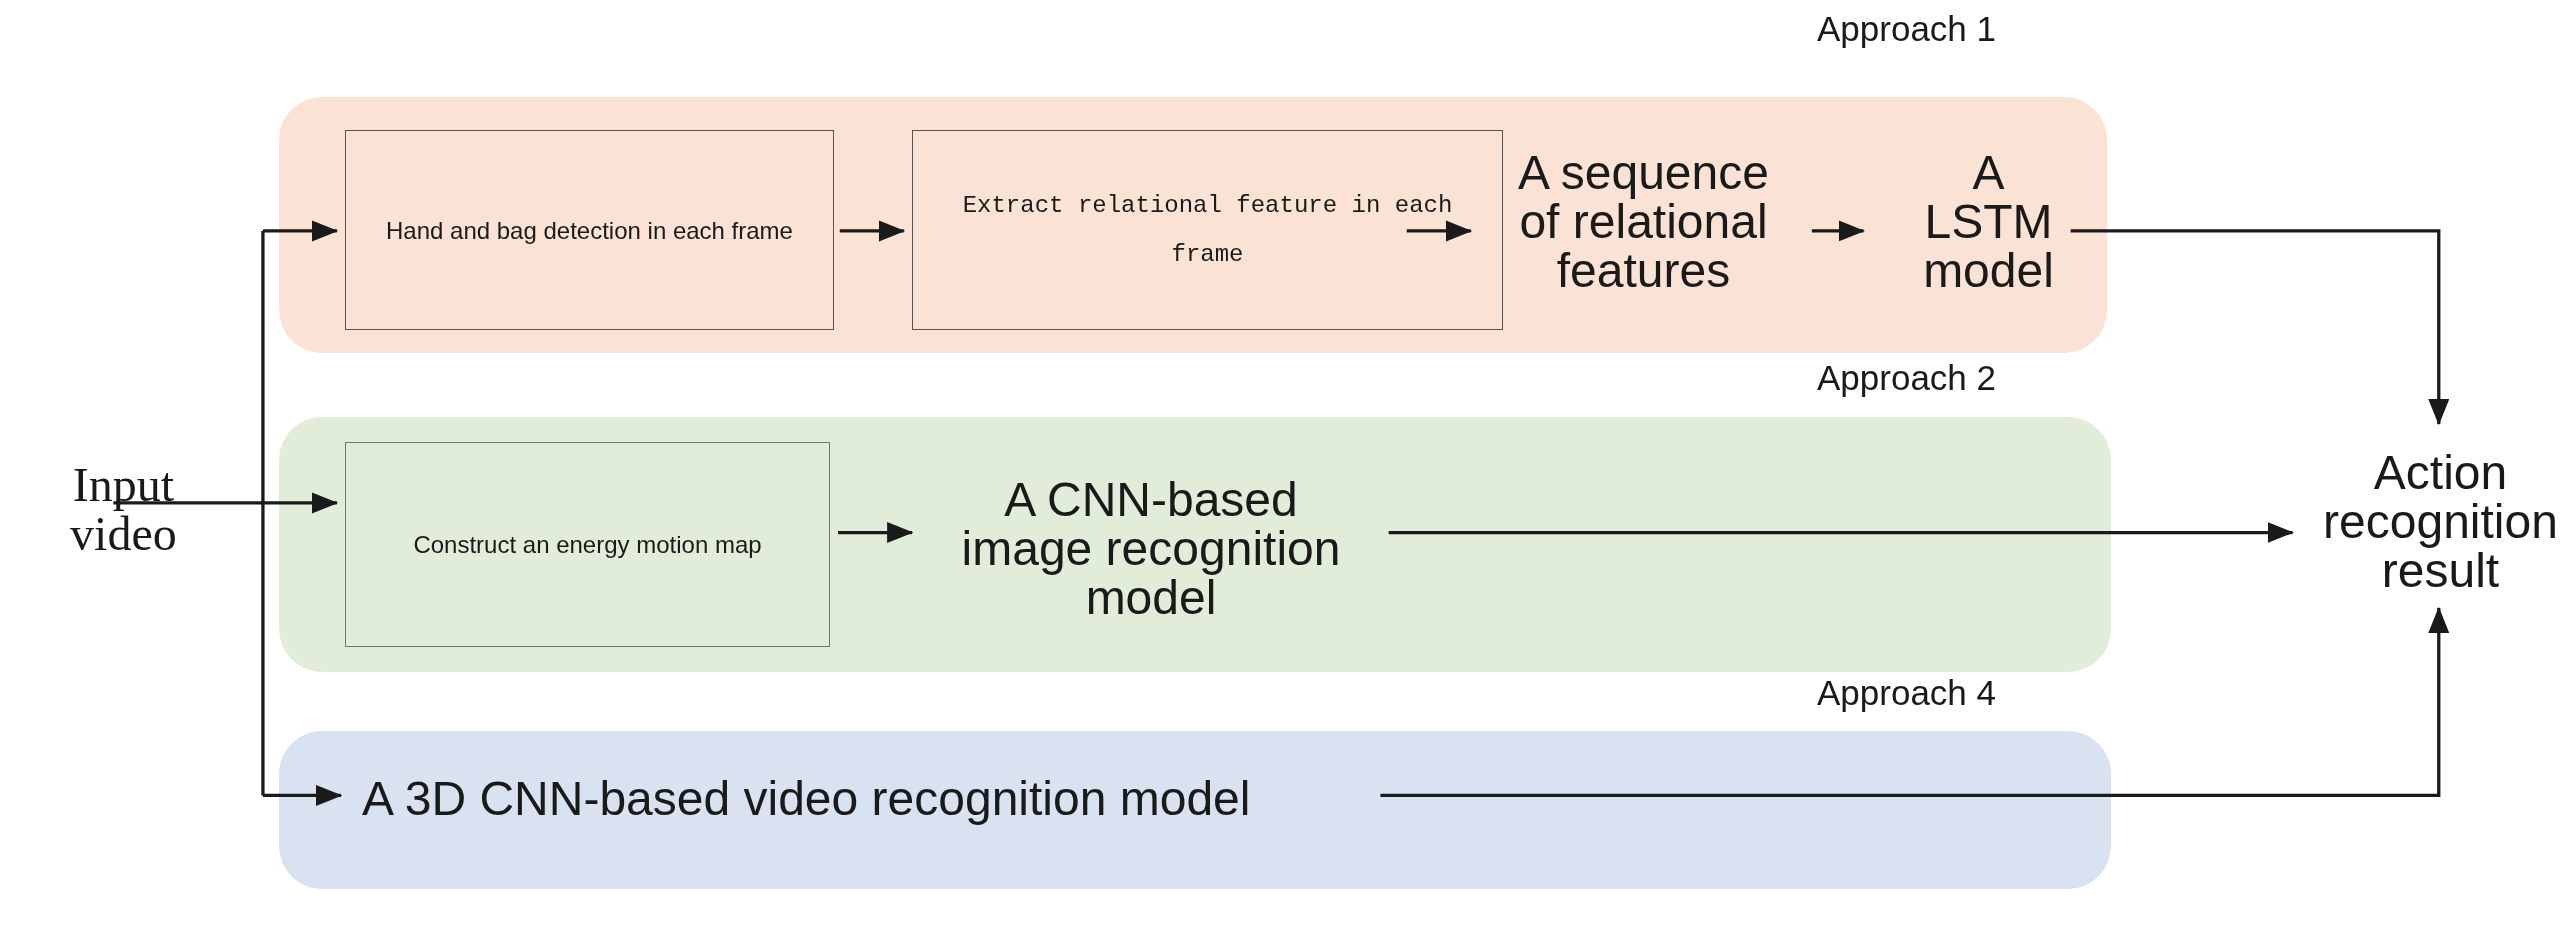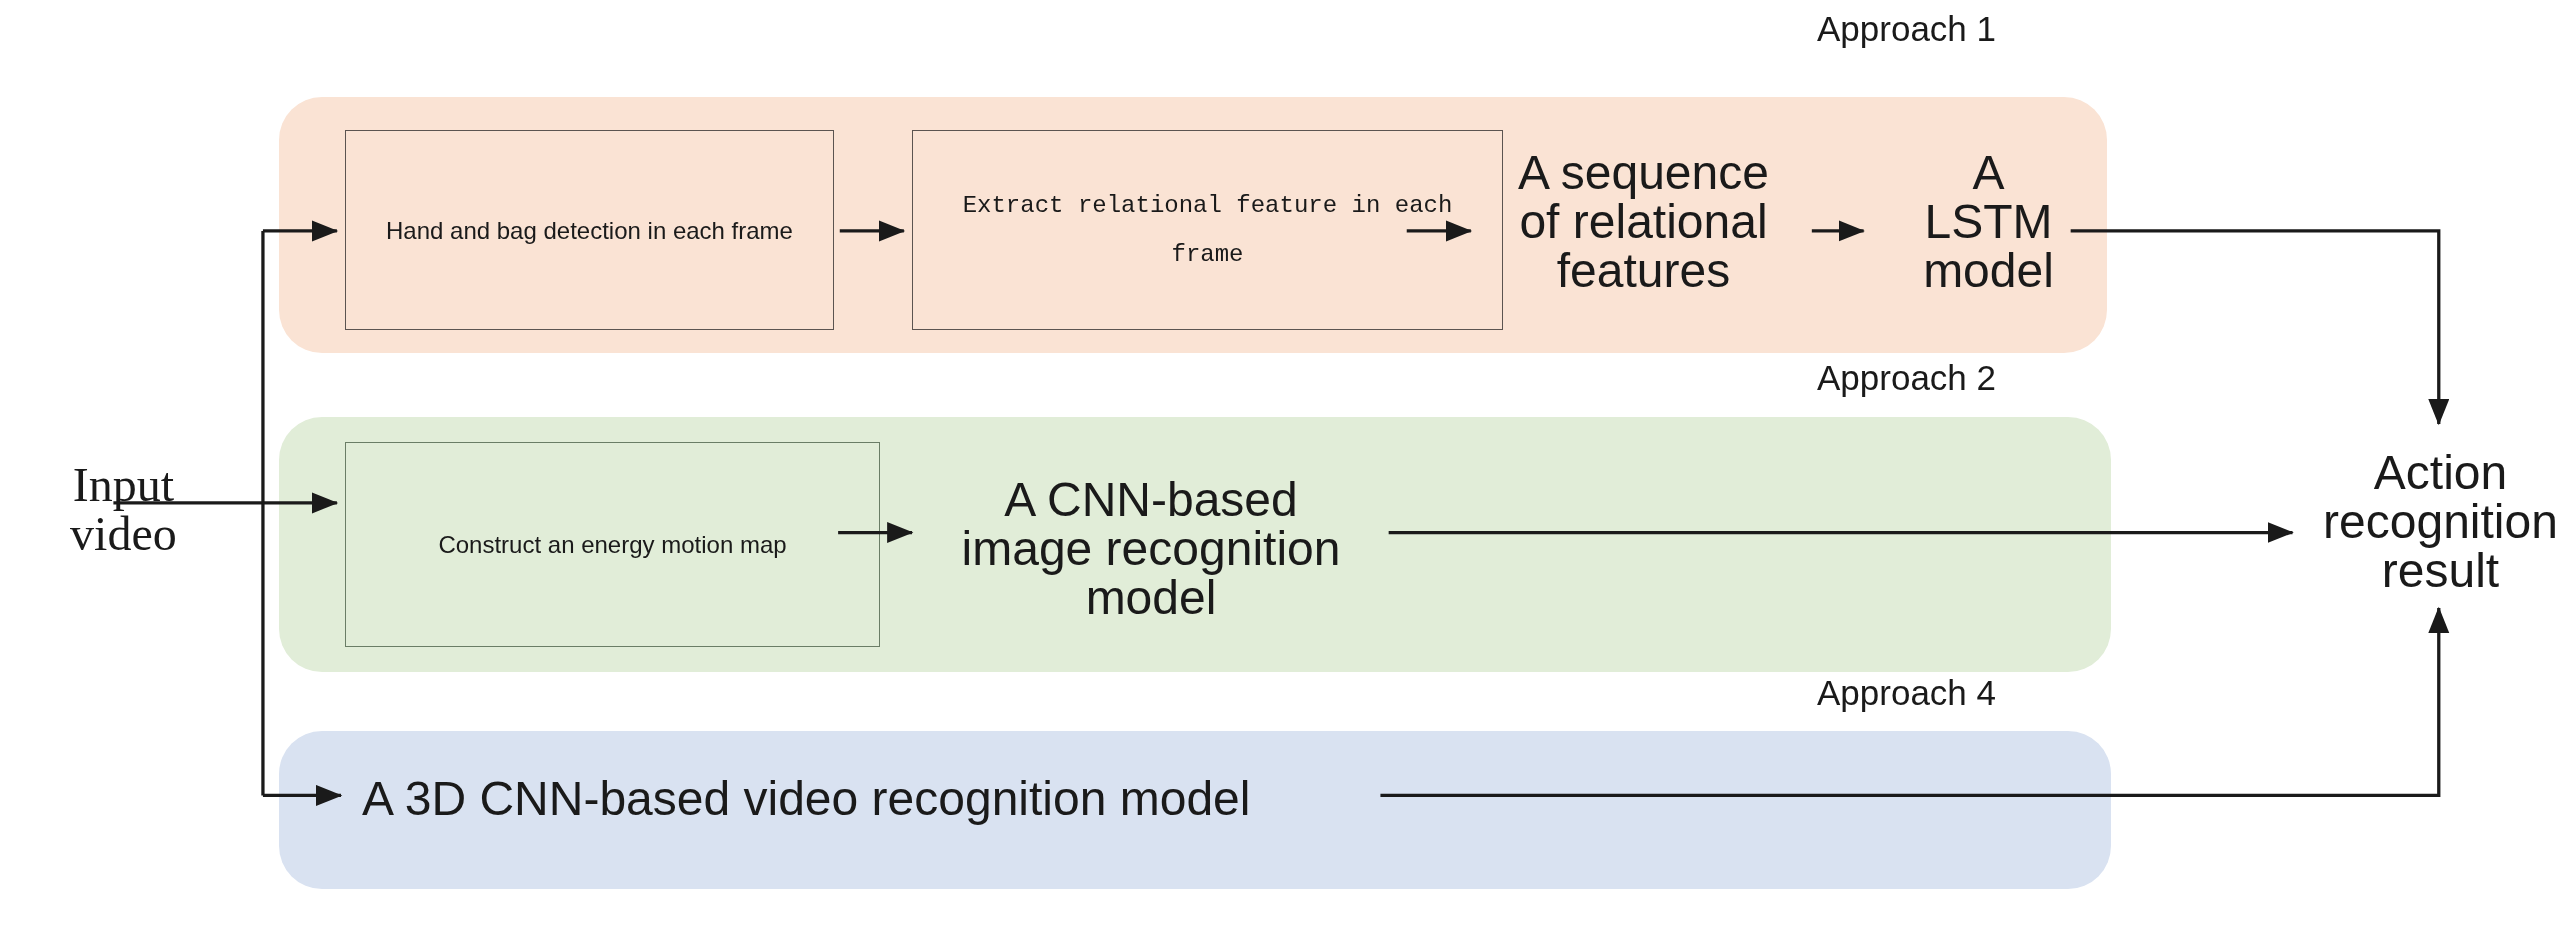--- a/index.html
+++ b/index.html
@@ -87,21 +87,21 @@
 frame</div>
 
   <div class="plaintext" style="left:1471px;top:148px;width:345px;">A sequence
 of relational
 features</div>
 
   <div class="plaintext" style="left:1865px;top:148px;width:247px;">A
 LSTM
 model</div>
 
-  <div class="procbox greenbox" style="left:345px;top:442px;width:535px;height:205px;">Construct an
+  <div class="procbox greenbox" style="left:345px;top:442px;width:485px;height:205px;">Construct an
 energy motion map</div>
 
   <div class="plaintext" style="left:929px;top:442px;width:444px;margin-top:33px;">A CNN-based
 image recognition
 model</div>
 
   <div class="plaintext left" style="left:362px;top:774px;width:986px;">A 3D CNN-based video recognition model</div>
 
   <div class="plaintext" style="left:2309px;top:448px;width:263px;">Action
 recognition

